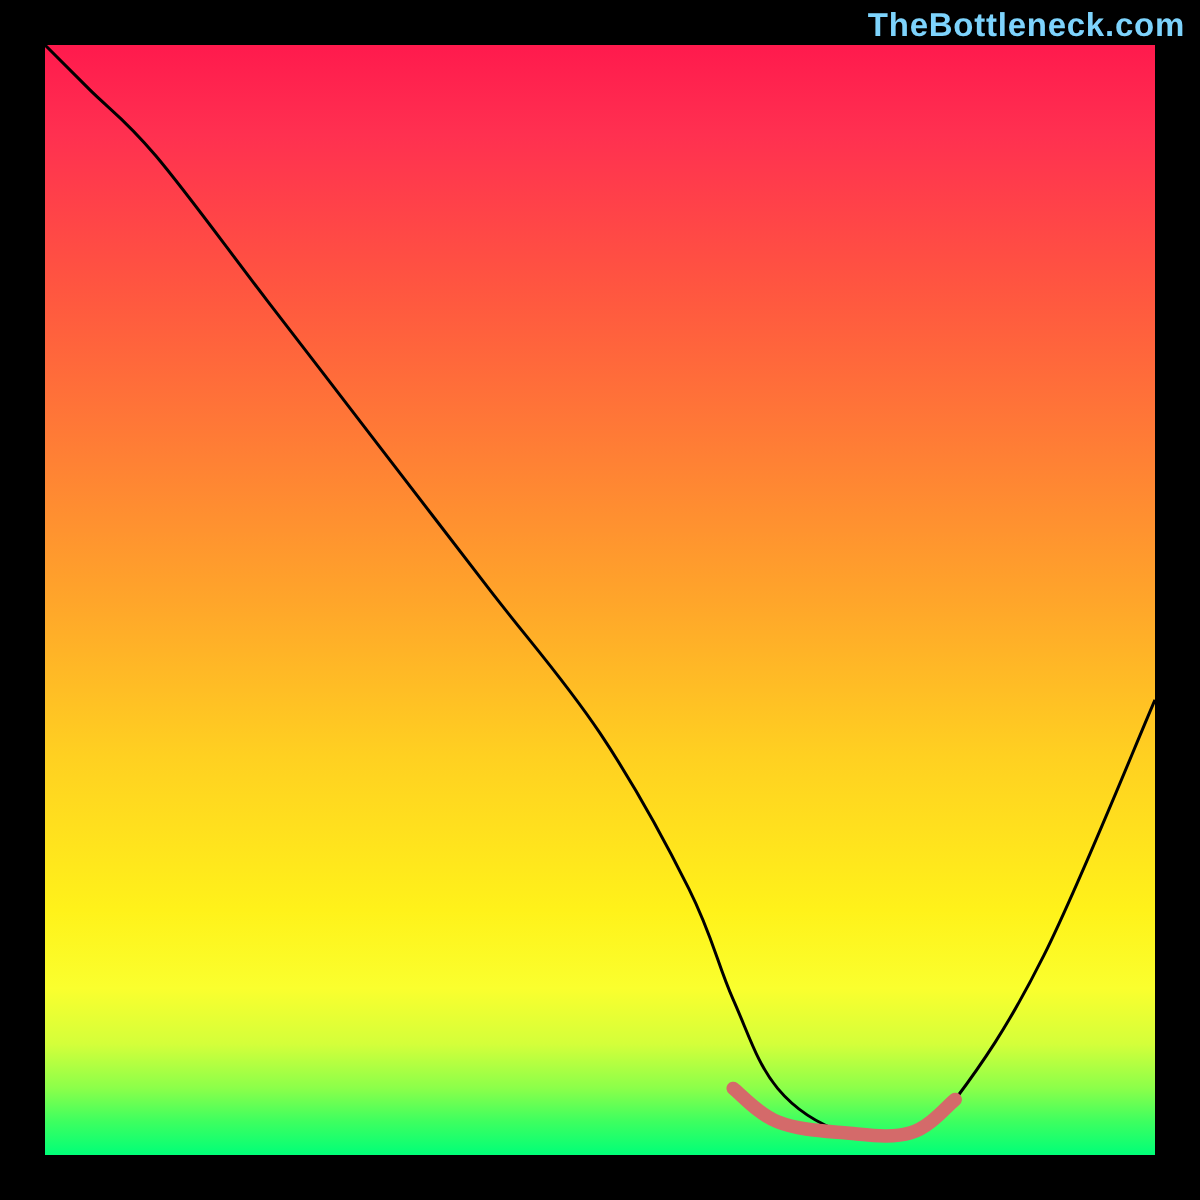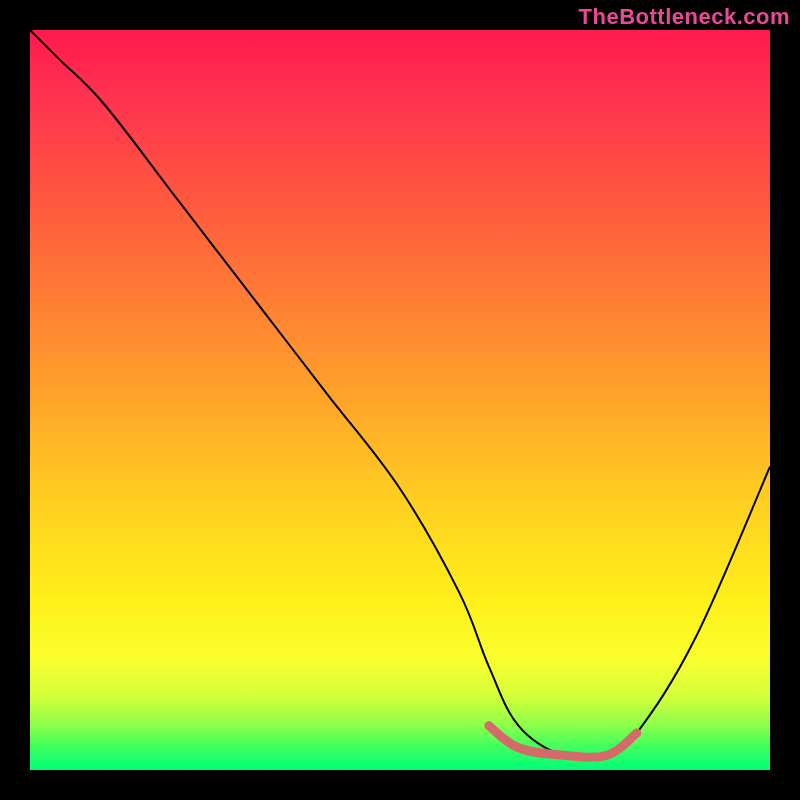--- a/index.html
+++ b/index.html
@@ -14,21 +14,21 @@
   .stage {
     position: relative;
     width: 800px;
     height: 800px;
     background: #000;
   }
   .watermark {
     position: absolute;
     top: 4px;
     right: 10px;
-    color: #ec4899;
+    color: #7dd3fc;
     font-size: 22px;
     font-weight: 600;
     letter-spacing: 0.5px;
     user-select: none;
     z-index: 10;
   }
   
   .plot-frame {
     position: absolute;
     left: 30px;

